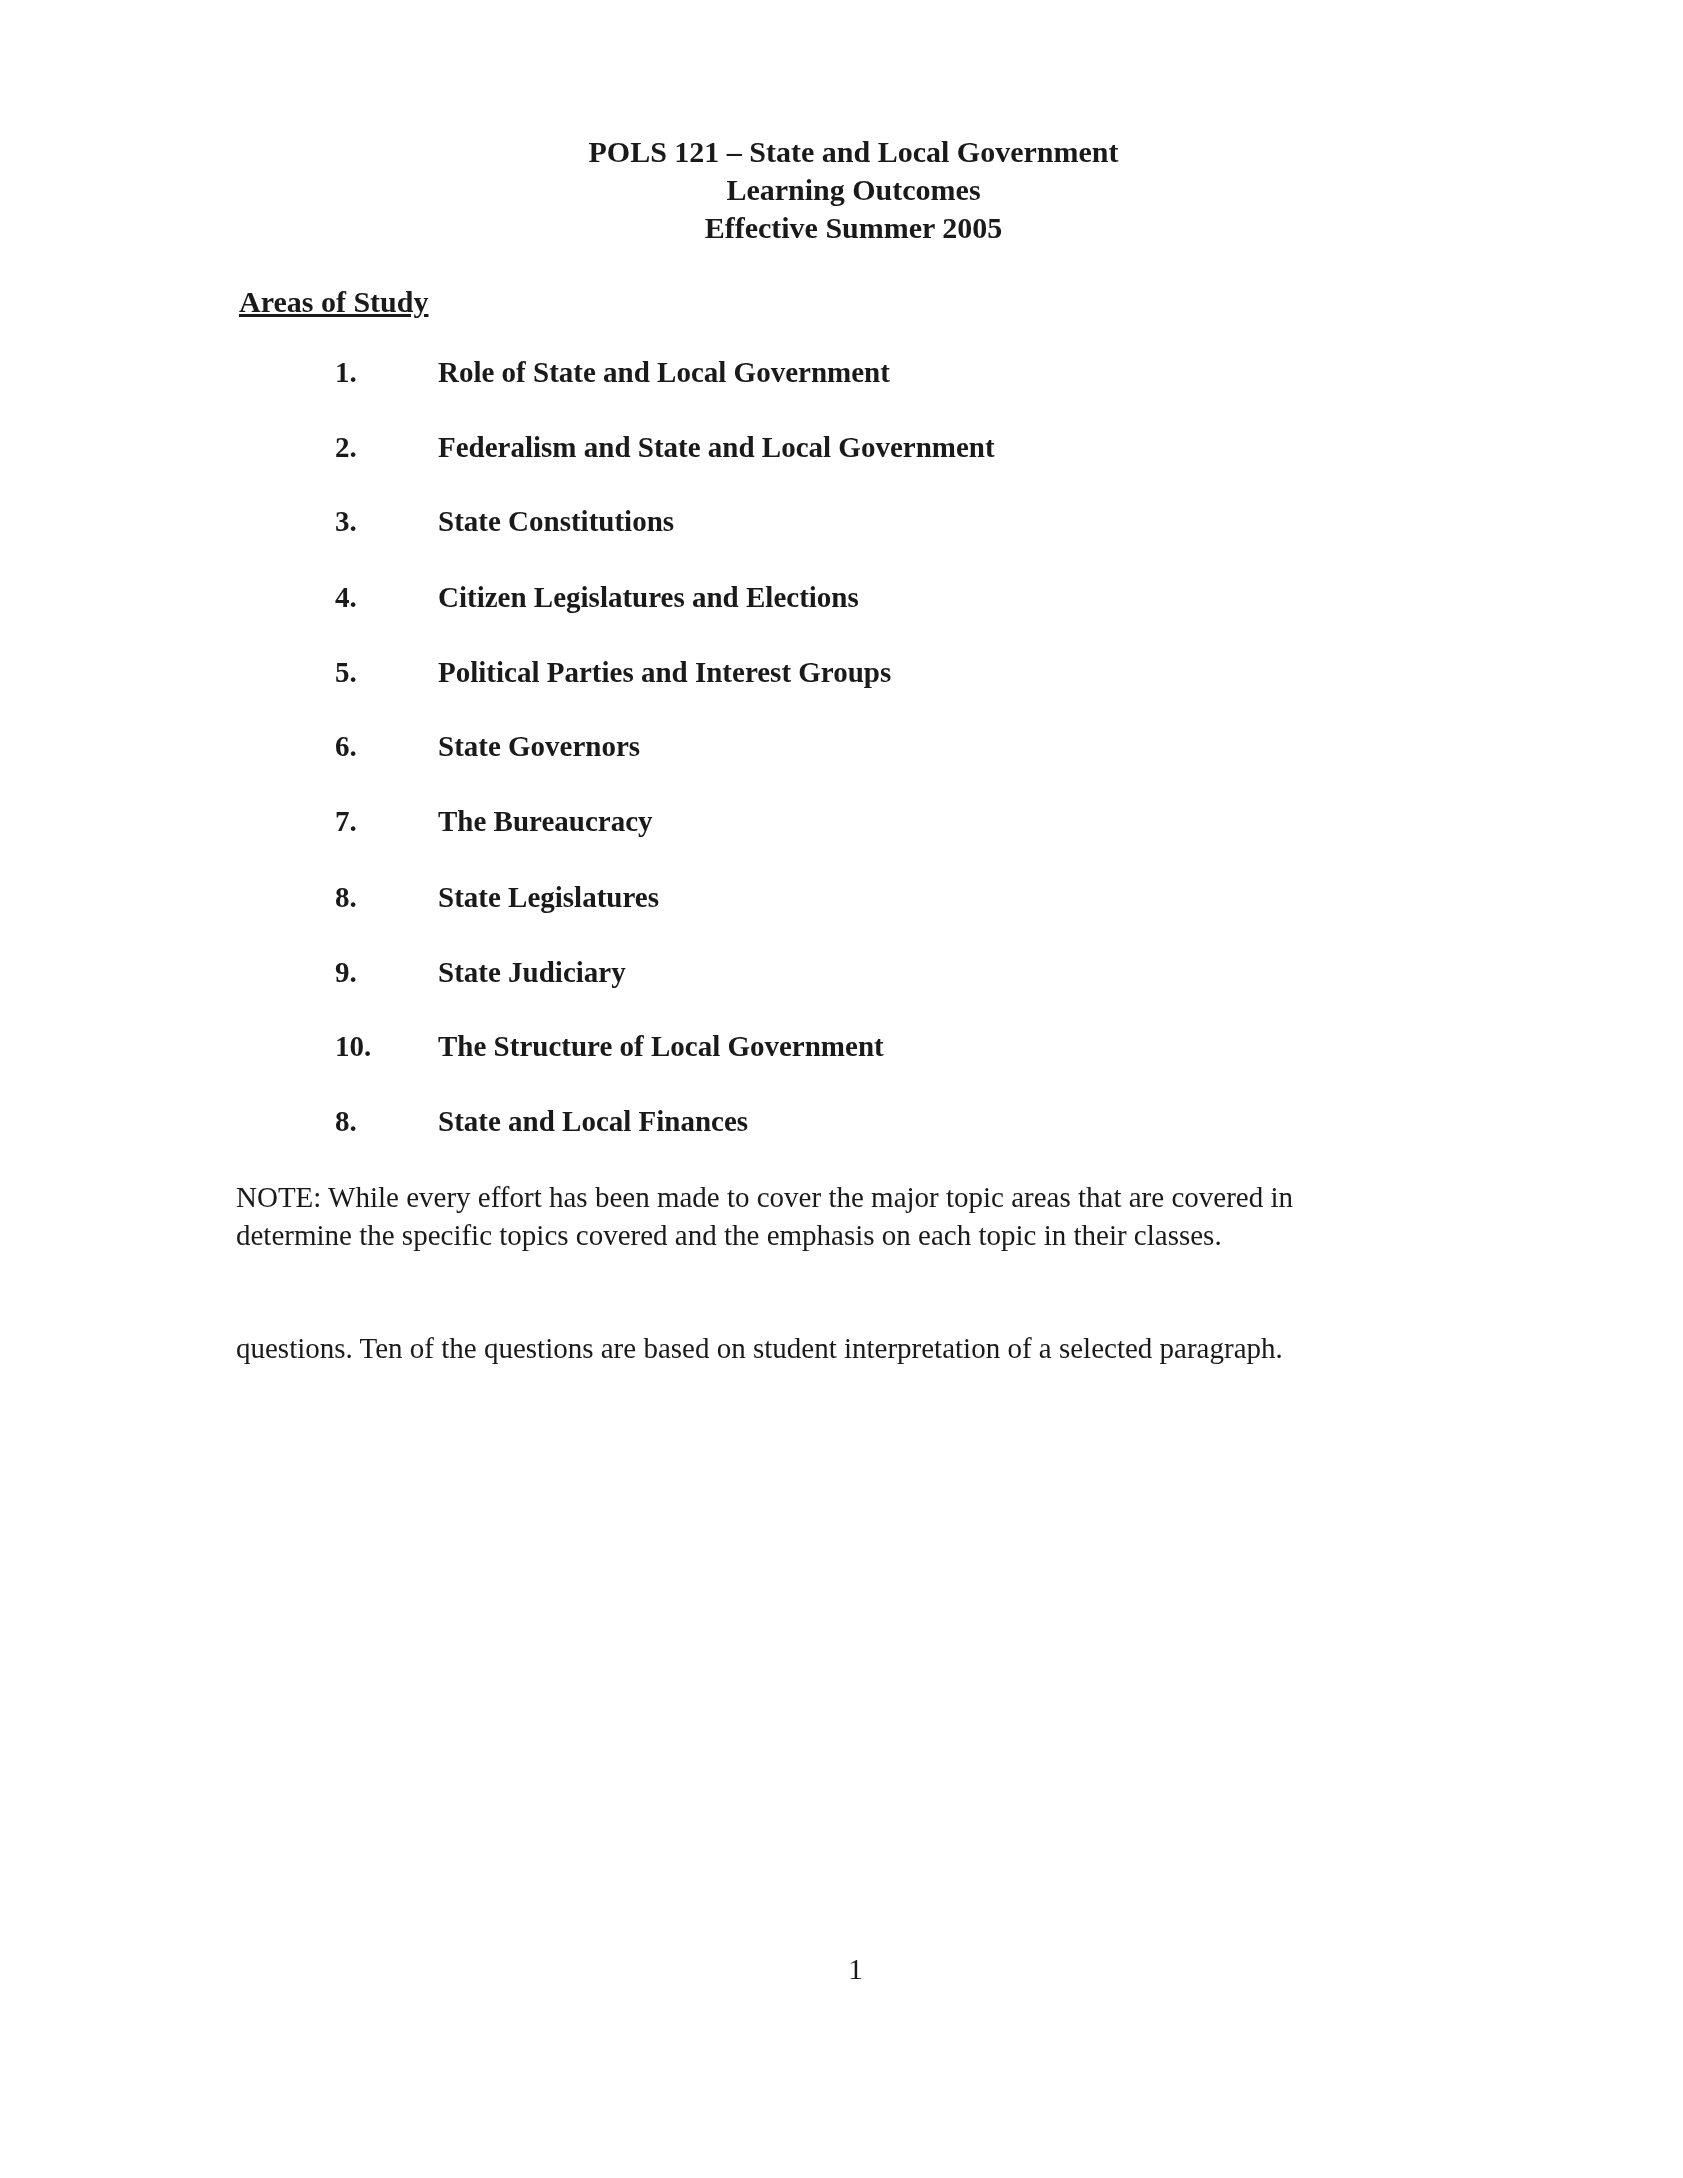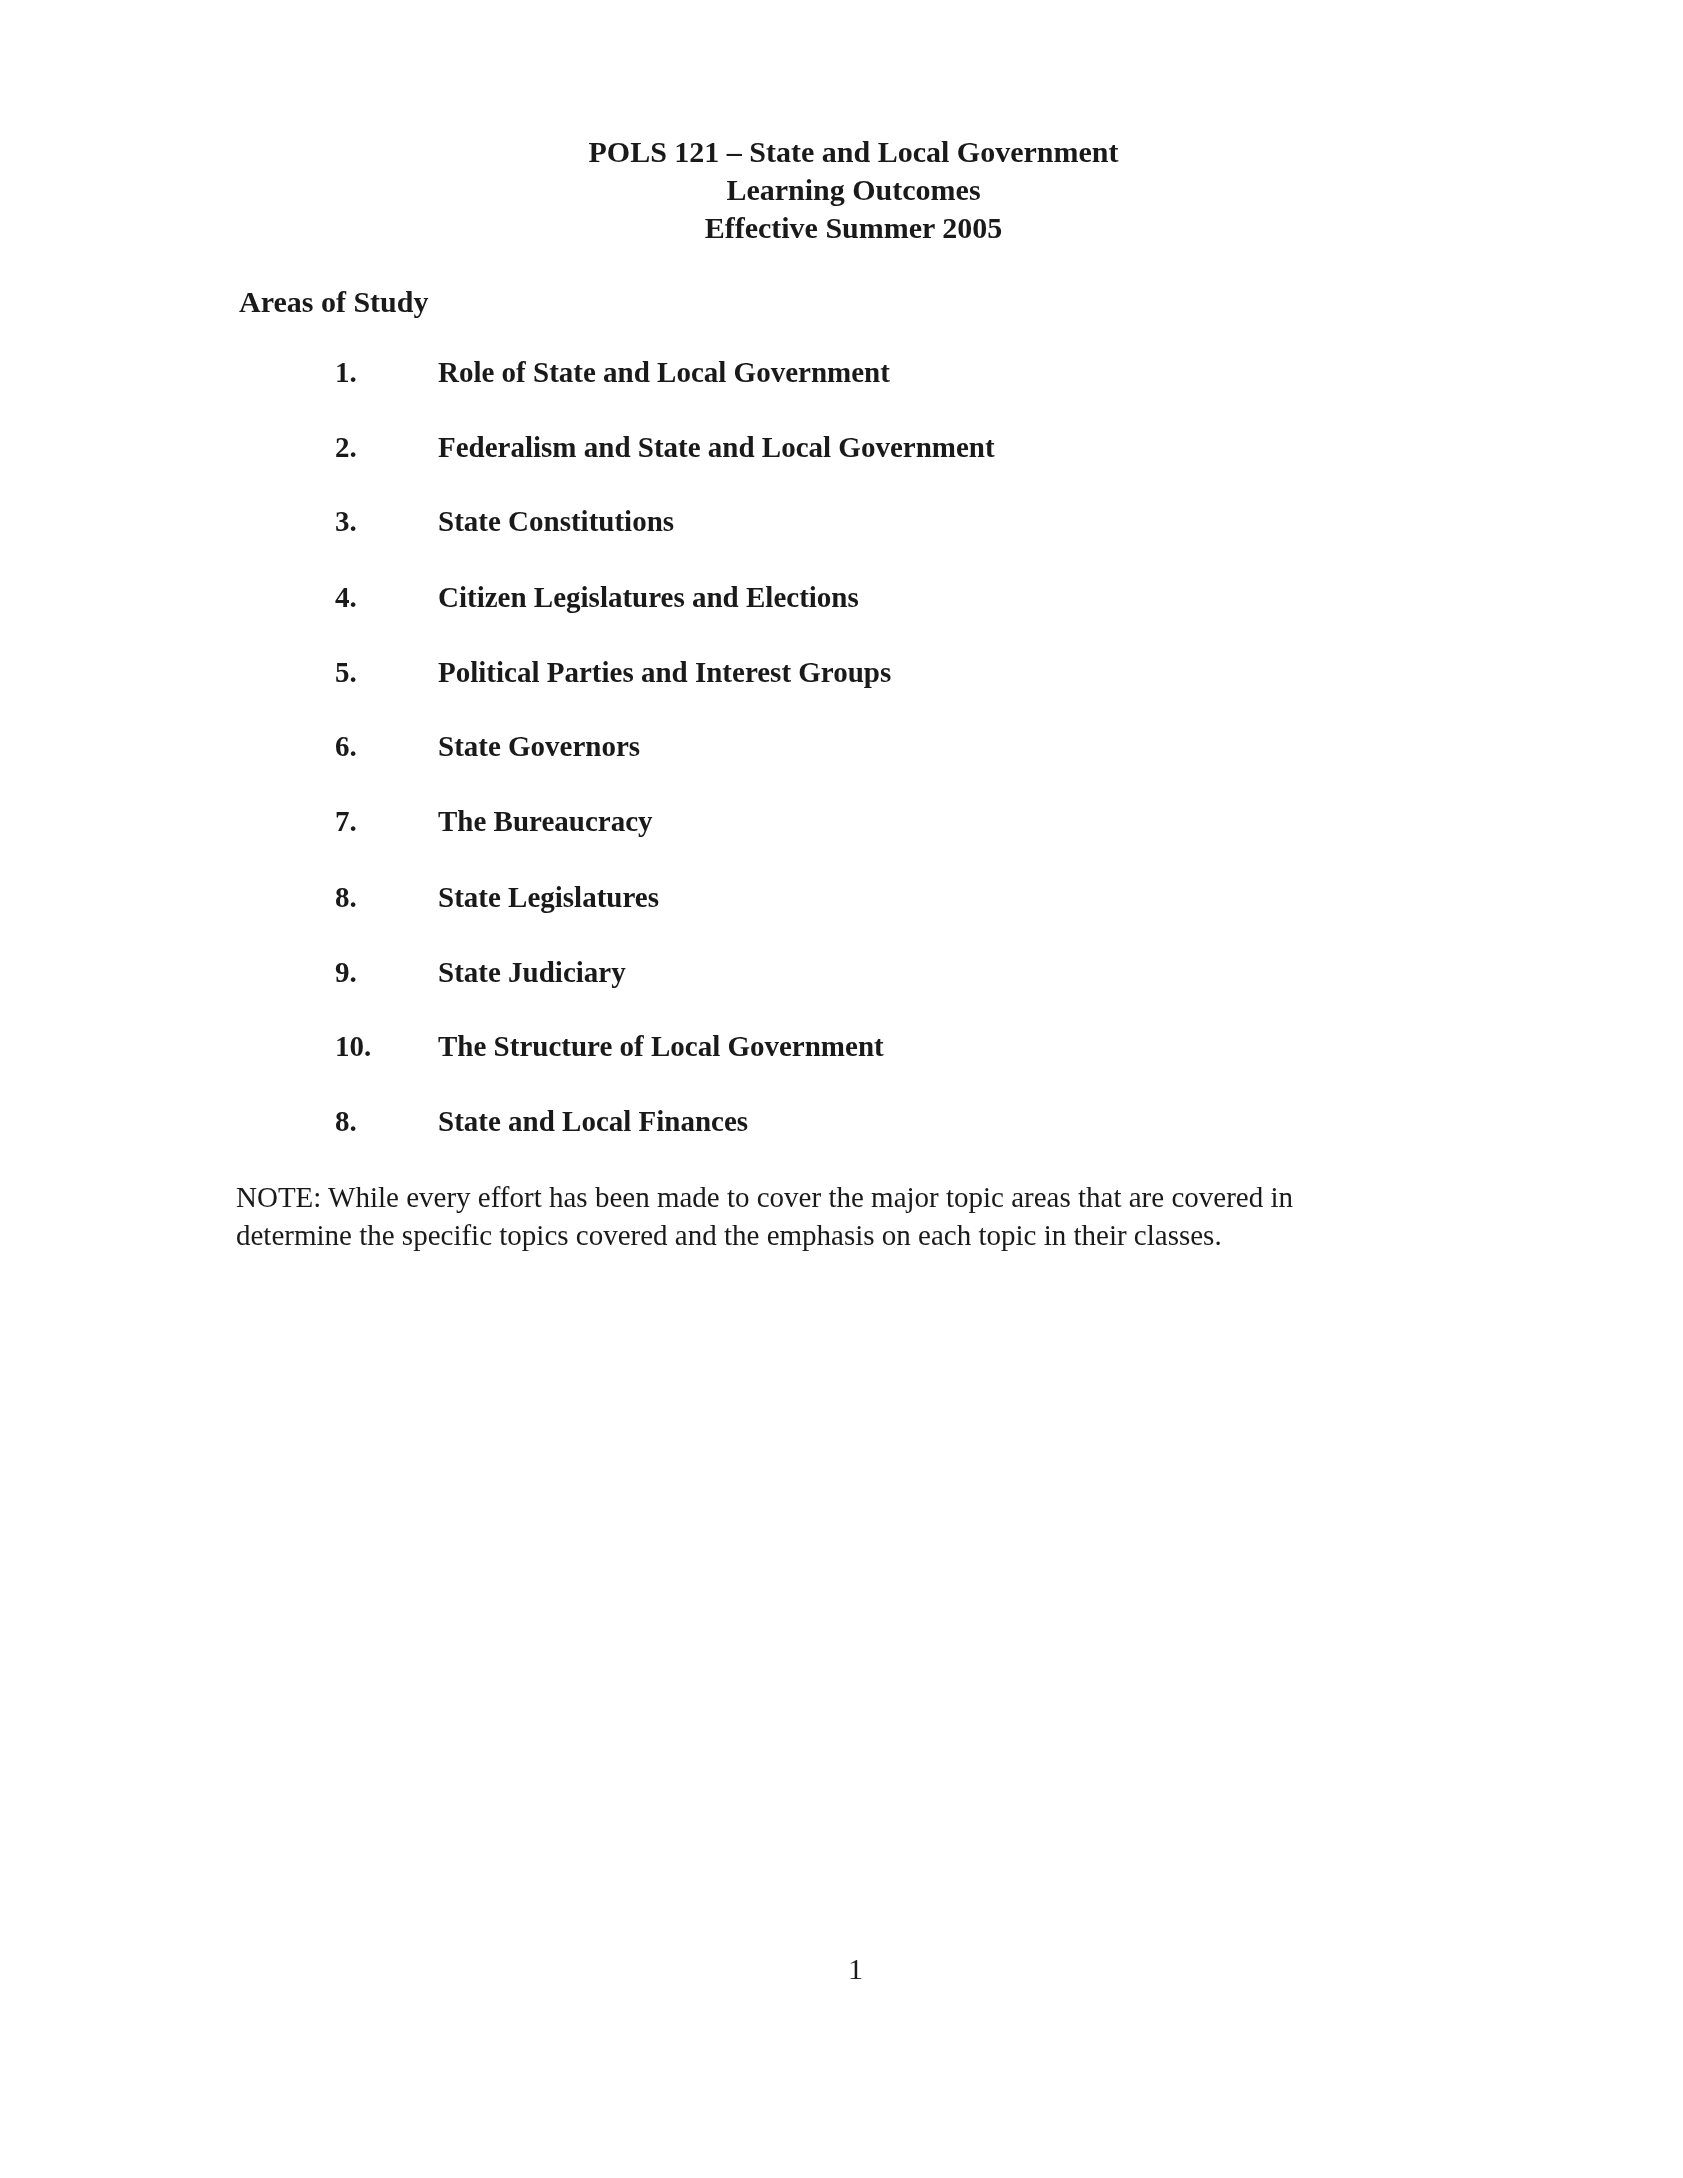--- a/index.html
+++ b/index.html
@@ -1,21 +1,21 @@
 <!DOCTYPE html>
 <html><head>
 <meta charset="utf-8">
 <style>
   html, body { margin: 0; padding: 0; }
   body {
     width: 1683px; height: 2178px; background: #ffffff; position: relative; overflow: hidden;
     font-family: "Liberation Serif", "DejaVu Serif", serif; color: #1a1a1a;
   }
   .title-block { position: absolute; left: 0; width: 1707px; top: 133px; text-align: center; font-weight: bold; font-size: 30px; line-height: 38px; }
-  .section-heading { position: absolute; left: 239px; top: 285px; font-weight: bold; font-size: 30px; }
+  .section-heading { position: absolute; left: 239px; top: 285px; font-weight: bold; font-size: 30px; text-decoration: underline; }
   .list { position: absolute; left: 0; top: 356px; }
   .list-item { position: absolute; left: 0; height: 40px; font-weight: bold; font-size: 29px; white-space: nowrap; }
   .num { position: absolute; left: 335px; }
   .txt { position: absolute; left: 438px; }
   .para { position: absolute; left: 236px; width: 1287px; font-size: 29px; line-height: 38px; }
   .page-num { position: absolute; left: 848px; top: 1952px; font-size: 30px; }
 </style>
 </head>
 <body>
 
@@ -73,16 +73,17 @@
       <span class="txt">State and Local Finances</span>
     </div>
 </div>
 
 <div class="para" style="top:1178px">
   <div>NOTE:  While every effort has been made to cover the major topic areas that are covered in</div>
   <div>determine the specific topics covered and the emphasis on each topic in their classes.</div>
 </div>
 
 <div class="para" style="top:1329px">
+  <div>questions.  Ten of the questions are based on student interpretation of a selected paragraph.</div>
 </div>
 
 <div class="page-num">1</div>
 
 
 </body></html>

